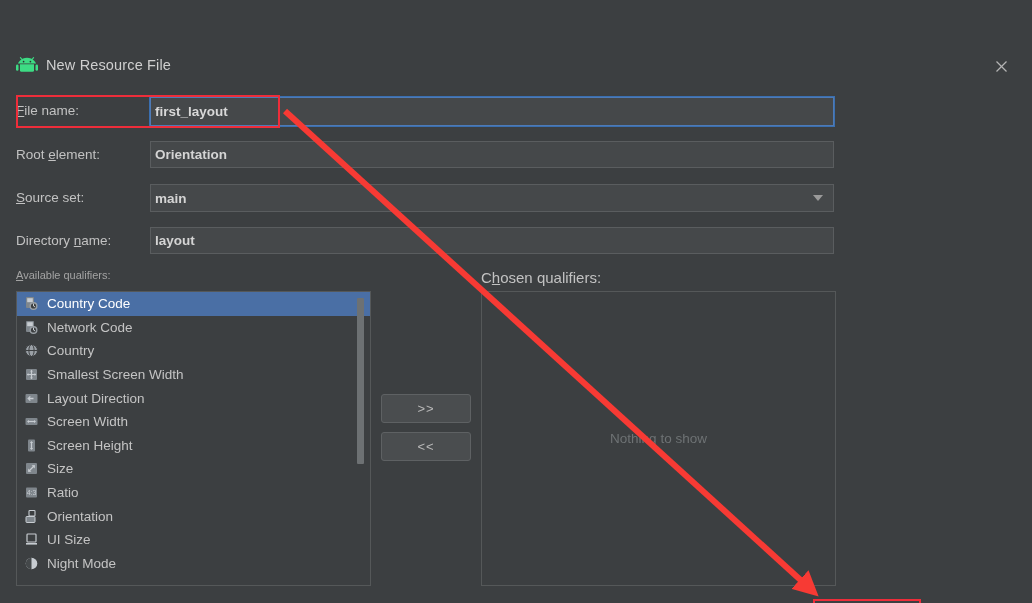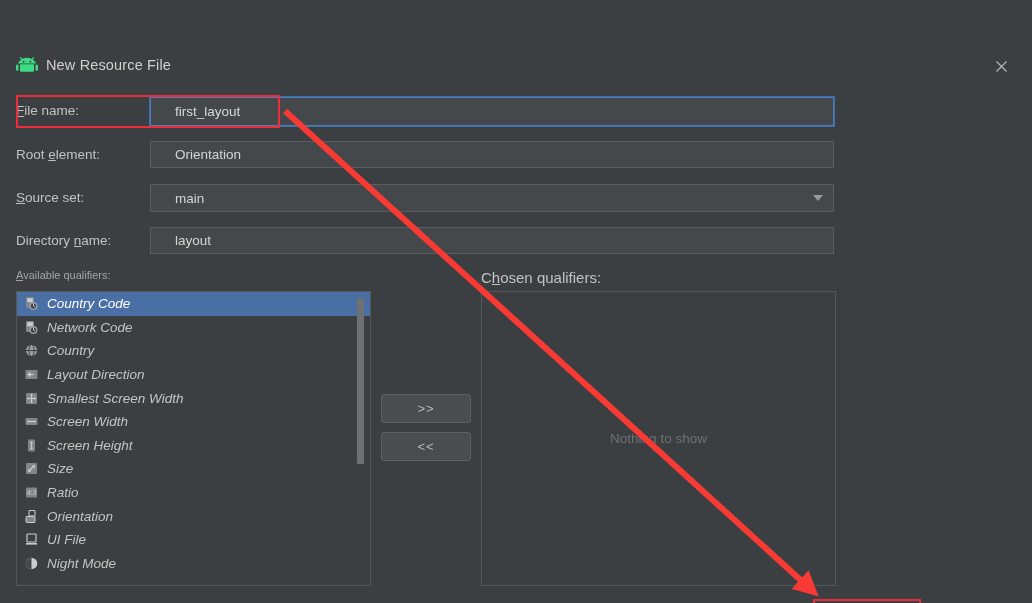--- a/index.html
+++ b/index.html
@@ -48,21 +48,22 @@
   }
   .form-label u { text-decoration: underline; text-underline-offset: 1px; }
 
   .field {
     position: absolute;
     background: #45484a;
     border: 1px solid #5a5d5f;
     color: #d4d4d4;
     font-size: 13.5px;
     display: flex; align-items: center;
-    padding-left: 24px;
+    padding-left: 4px;
+    font-weight: bold;
   }
 
   #filename-label { left: 16px; top: 55px; }
   #filename-field {
     left: 150px; top: 49px; width: 684px; height: 29px;
     border: 1px solid #4e7ab5;
     outline: 1px solid #3a6fb0;
     background: #45484a;
   }
   #filename-field .val { color: #d8d8d8; }
@@ -95,21 +96,20 @@
     border: 1px solid #555859;
     overflow: hidden;
   }
   .qual-row {
     height: 23.6px;
     display: flex; align-items: center;
     padding-left: 6px;
     font-size: 13.5px;
     color: #c4c4c4;
     white-space: nowrap;
-    font-style: italic;
   }
   .qual-row.selected {
     background: #4a6fa5;
     color: #ffffff;
   }
   .qual-icon {
     width: 16px; height: 16px;
     margin-right: 8px;
     flex: 0 0 16px;
     display: flex; align-items: center; justify-content: center;
@@ -287,35 +287,35 @@
         <circle cx="7.5" cy="7.5" r="6" fill="none" stroke="#3c3f41" stroke-width="1"></circle>
         <ellipse cx="7.5" cy="7.5" rx="2.6" ry="6" fill="none" stroke="#3c3f41" stroke-width="1"></ellipse>
         <line x1="1.5" y1="7.5" x2="13.5" y2="7.5" stroke="#3c3f41" stroke-width="1"></line>
           </svg>
         </span>
         <span>Country</span>
       </div>
       <div class="qual-row">
         <span class="qual-icon">
           <svg width="15" height="15" viewBox="0 0 15 15">
-        <rect x="1.5" y="3" width="12" height="9" rx="1" fill="#7f868c"></rect>
-        <path d="M9.5 7.5H4.5M6.3 5.4L4.2 7.5l2.1 2.1" stroke="#c7ccd1" stroke-width="1.3" fill="none"></path>
-          </svg>
-        </span>
-        <span>Layout Direction</span>
-      </div>
-      <div class="qual-row">
-        <span class="qual-icon">
-          <svg width="15" height="15" viewBox="0 0 15 15">
         <rect x="2" y="2" width="11" height="11" rx="1" fill="#7f868c"></rect>
         <path d="M7.5 3.5v8M3.5 7.5h8" stroke="#c7ccd1" stroke-width="1.2"></path>
         <path d="M7.5 2.8l-1.4 1.6h2.8zM7.5 12.2l-1.4-1.6h2.8zM2.8 7.5l1.6-1.4v2.8zM12.2 7.5l-1.6-1.4v2.8z" fill="#c7ccd1"></path>
           </svg>
         </span>
         <span>Smallest Screen Width</span>
+      </div>
+      <div class="qual-row">
+        <span class="qual-icon">
+          <svg width="15" height="15" viewBox="0 0 15 15">
+        <rect x="1.5" y="3" width="12" height="9" rx="1" fill="#7f868c"></rect>
+        <path d="M9.5 7.5H4.5M6.3 5.4L4.2 7.5l2.1 2.1" stroke="#c7ccd1" stroke-width="1.3" fill="none"></path>
+          </svg>
+        </span>
+        <span>Layout Direction</span>
       </div>
       <div class="qual-row">
         <span class="qual-icon">
           <svg width="15" height="15" viewBox="0 0 15 15">
         <rect x="1.5" y="4" width="12" height="7" rx="1" fill="#7f868c"></rect>
         <path d="M4 7.5h7" stroke="#c7ccd1" stroke-width="1.2"></path>
         <path d="M3 7.5l2-1.6v3.2zM12 7.5l-2-1.6v3.2z" fill="#c7ccd1"></path>
           </svg>
         </span>
         <span>Screen Width</span>
@@ -359,21 +359,21 @@
         </span>
         <span>Orientation</span>
       </div>
       <div class="qual-row">
         <span class="qual-icon">
           <svg width="15" height="15" viewBox="0 0 15 15">
         <rect x="3" y="2" width="9" height="8" rx="0.8" fill="none" stroke="#c7ccd1" stroke-width="1.2"></rect>
         <rect x="2" y="11" width="11" height="1.6" fill="#c7ccd1"></rect>
           </svg>
         </span>
-        <span>UI File</span>
+        <span>UI Size</span>
       </div>
       <div class="qual-row">
         <span class="qual-icon">
           <svg width="15" height="15" viewBox="0 0 15 15">
         <circle cx="7.5" cy="7.5" r="5.8" fill="#c7ccd1"></circle>
         <path d="M7.5 1.7a5.8 5.8 0 0 0 0 11.6z" fill="#44484a"></path>
           </svg>
         </span>
         <span>Night Mode</span>
       </div>

